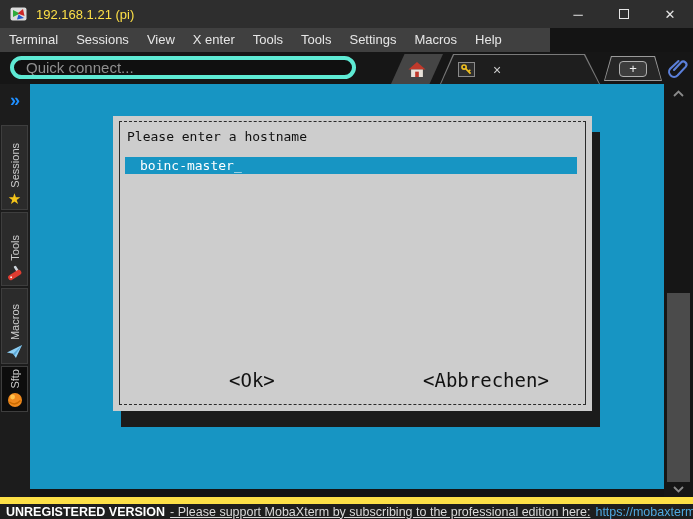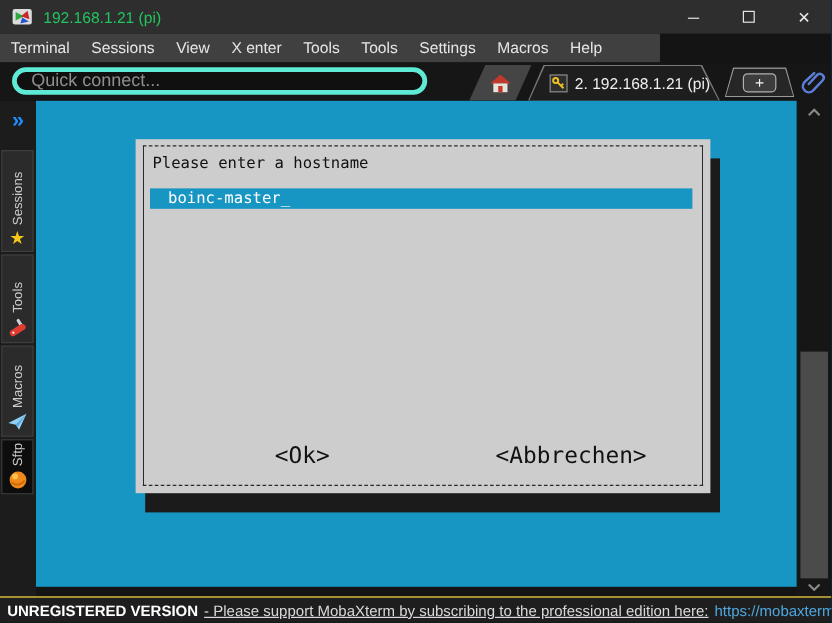--- a/index.html
+++ b/index.html
@@ -2,21 +2,21 @@
 <html><head>
 <meta charset="utf-8">
 <style>
   * { margin:0; padding:0; box-sizing:border-box; }
   body { background:#000; font-family:"Liberation Sans", sans-serif; }
   .app { position:relative; width:693px; height:519px; overflow:hidden; background:#141414; }
 
   
   .titlebar { position:absolute; top:0; left:0; width:693px; height:28px; background:#2e2e2e; display:flex; align-items:center; padding-left:10px; }
   .app-icon { width:17px; height:17px; margin-right:9px; display:block; }
-  .win-title { font-size:13px; color:#22c55e; }
+  .win-title { font-size:13px; color:#fde047; }
   .win-controls { position:absolute; right:0; top:0; height:28px; display:flex; }
   .win-btn { width:46px; height:28px; display:flex; align-items:center; justify-content:center; color:#e6e6e6; font-size:13px; cursor:default; }
   .max-box { width:10px; height:10px; border:1px solid #e6e6e6; }
 
   
   .menubar { position:absolute; top:28px; left:0; width:550px; height:24px; background:#404040; display:flex; align-items:center; }
   .menu-item { padding:0 9px; font-size:13px; color:#e6e6e6; height:24px; line-height:24px; }
 
   
   .tabbar { position:absolute; top:52px; left:0; width:693px; height:32px; background:#161616; }
@@ -51,24 +51,24 @@
 
   
   .dialog-shadow { position:absolute; left:121px; top:48px; width:479px; height:295px; background:#1b1b1b; }
   .dialog { position:absolute; left:113px; top:32px; width:479px; height:295px; background:#cdcdcd; font-family:"DejaVu Sans Mono", monospace; }
   .dialog-frame { position:absolute; left:6px; top:5px; right:6px; bottom:6px; border:1px #2a2a2a; border-style:dashed solid; }
   .dialog-title { position:absolute; left:14px; top:13px; font-size:13px; color:#111; }
   .dialog-input { position:absolute; left:12px; top:41px; width:452px; height:17px; background:#1795c3; color:#ffffff; font-size:13px; line-height:17px; padding-left:15px; white-space:pre; }
   .dialog-cursor { color:#ffffff; }
   .dialog-btn { position:absolute; top:253px; font-size:19px; color:#111; }
   .btn-ok { left:116px; }
-  .btn-cancel { left:300px; }
-
-  
-  .statusbar { position:absolute; top:497px; left:0; width:693px; height:22px; background:#1e1e1e; border-top:1px solid #fde047; display:flex; align-items:center; padding-left:6px; font-size:12.5px; color:#d9d9d9; white-space:nowrap; }
+  .btn-cancel { left:310px; }
+
+  
+  .statusbar { position:absolute; top:497px; left:0; width:693px; height:22px; background:#1e1e1e; border-top:7px solid #fde047; display:flex; align-items:center; padding-left:6px; font-size:12.5px; color:#d9d9d9; white-space:nowrap; }
   .sb-bold { font-weight:bold; color:#ffffff; }
   .sb-msg { margin:0 5px;text-decoration:underline; }
   .sb-link { color:#4fa8e0; }
 </style>
 </head>
 <body>
 
 <div class="app">
 
   <div class="titlebar">
@@ -114,21 +114,20 @@
       </svg>
     </div>
     <div class="session-tab-outer">
       <div class="session-tab-inner">
         <span class="key-badge">
           <svg width="13" height="13" viewBox="0 0 16 16">
             <circle cx="5" cy="5" r="2.6" fill="none" stroke="#f0c020" stroke-width="2"></circle>
             <path d="M7 7 L13 13 M10.5 10.5 L12.7 8.3" stroke="#f0c020" stroke-width="2" fill="none"></path>
           </svg>
         </span>
-        <span class="tab-label">2. 192.168.1.21 (pi)</span>
         <span class="tab-close">×</span>
       </div>
     </div>
     <div class="newtab-outer">
       <div class="newtab-inner">
         <span class="newtab-btn">+</span>
       </div>
     </div>
     <svg class="paperclip" viewBox="0 0 24 24">
       <path d="M8 13 L15 5.5 a3.2 3.2 0 0 1 4.8 4.2 L11.5 18.5 a5 5 0 0 1 -7.3 -6.8 L12.5 4" fill="none" stroke="#5b7fd9" stroke-width="2.1" stroke-linecap="round"></path>

